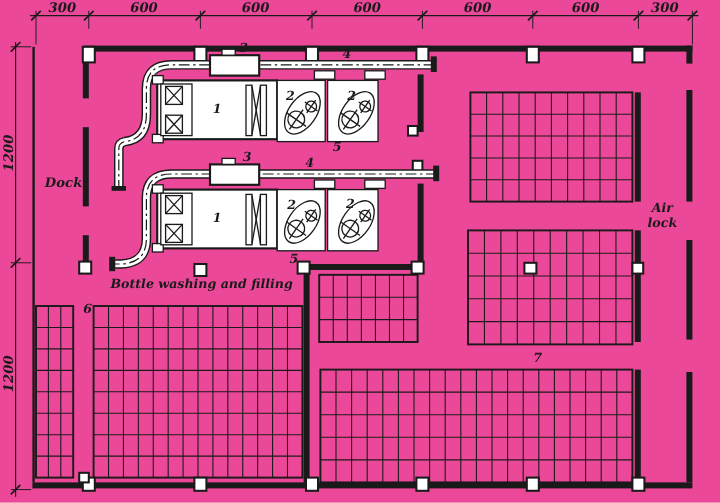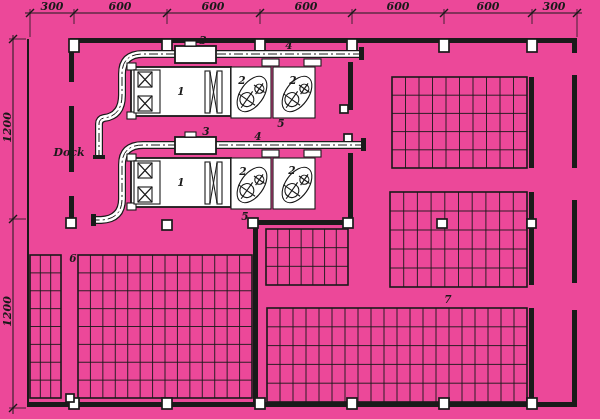--- a/index.html
+++ b/index.html
@@ -288,21 +288,26 @@
 <div class="lbl dim" style="left:30px;top:0px;">300</div>
 <div class="lbl dim" style="left:98px;top:0px;">600</div>
 <div class="lbl dim" style="left:191px;top:0px;">600</div>
 <div class="lbl dim" style="left:284px;top:0px;">600</div>
 <div class="lbl dim" style="left:376px;top:0px;">600</div>
 <div class="lbl dim" style="left:466px;top:0px;">600</div>
 <div class="lbl dim" style="left:532px;top:0px;">300</div>
 <div class="lbl dim-left" style="left:-15px;top:121px;">1200</div>
 <div class="lbl dim-left" style="left:-15px;top:305px;">1200</div>
 
-<div class="lbl room" style="left:33px;top:146px;width:40px;margin-left:16px;">Dock</div>
+<div class="lbl room" style="left:33px;top:146px;width:40px;">Dock</div>
+<div class="lbl room" style="left:92px;top:231px;width:140px;font-size:10.5px;">Bottle washing and filling</div>
+<div class="lbl room" style="left:530px;top:168px;width:44px;font-size:10.5px;line-height:12px;">
+  <span style="display:block;">Air</span>
+  <span style="display:block;">lock</span>
+</div>
 
 <div class="lbl num" style="left:175px;top:85px;">1</div>
 <div class="lbl num" style="left:175px;top:176px;">1</div>
 <div class="lbl num" style="left:236px;top:74px;">2</div>
 <div class="lbl num" style="left:287px;top:74px;">2</div>
 <div class="lbl num" style="left:237px;top:165px;">2</div>
 <div class="lbl num" style="left:286px;top:164px;">2</div>
 <div class="lbl num" style="left:197px;top:34px;">3</div>
 <div class="lbl num" style="left:200px;top:125px;">3</div>
 <div class="lbl num" style="left:283px;top:39px;">4</div>

